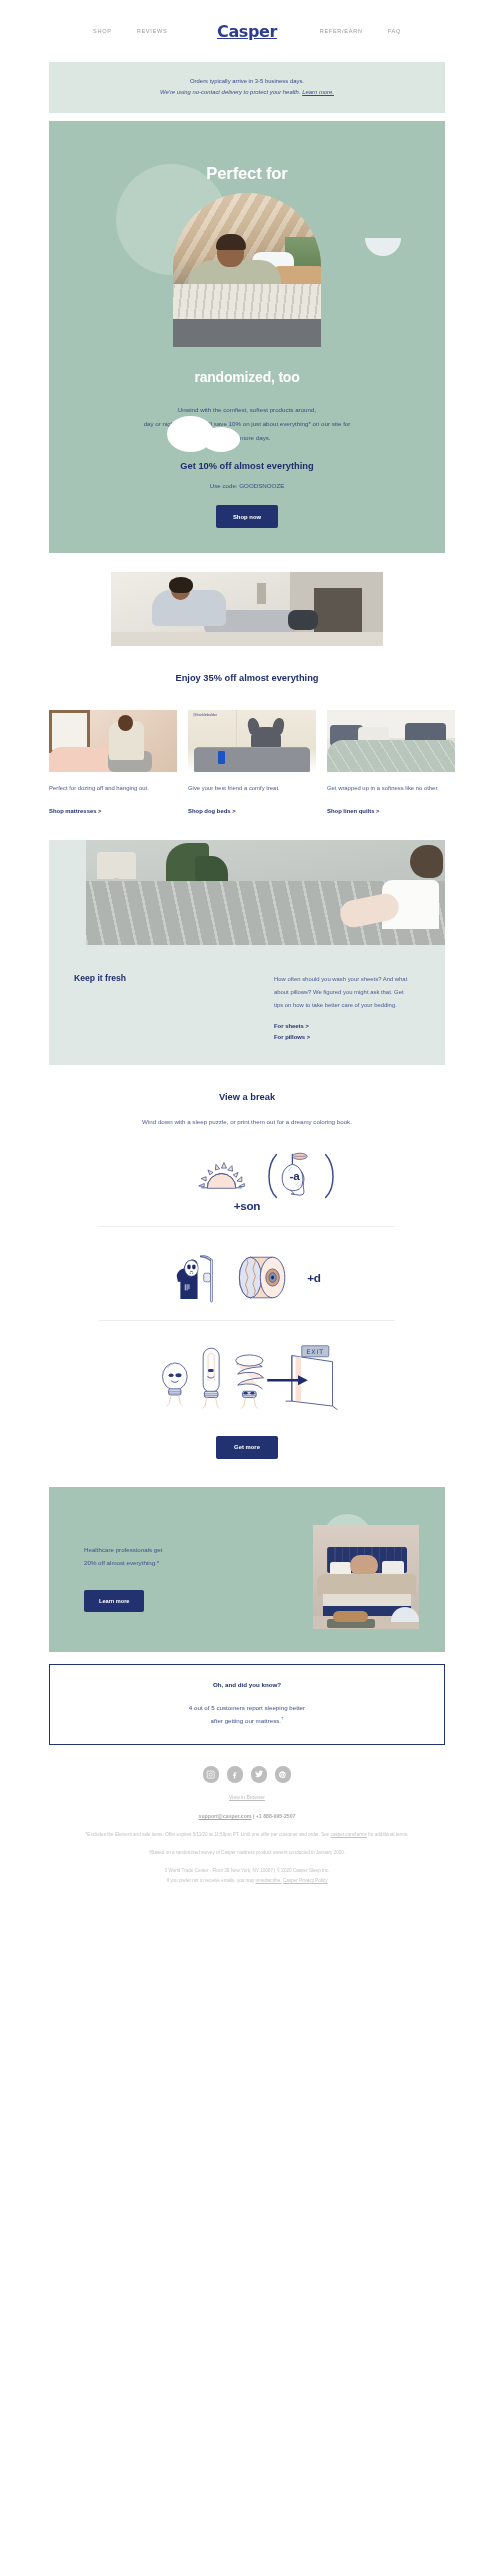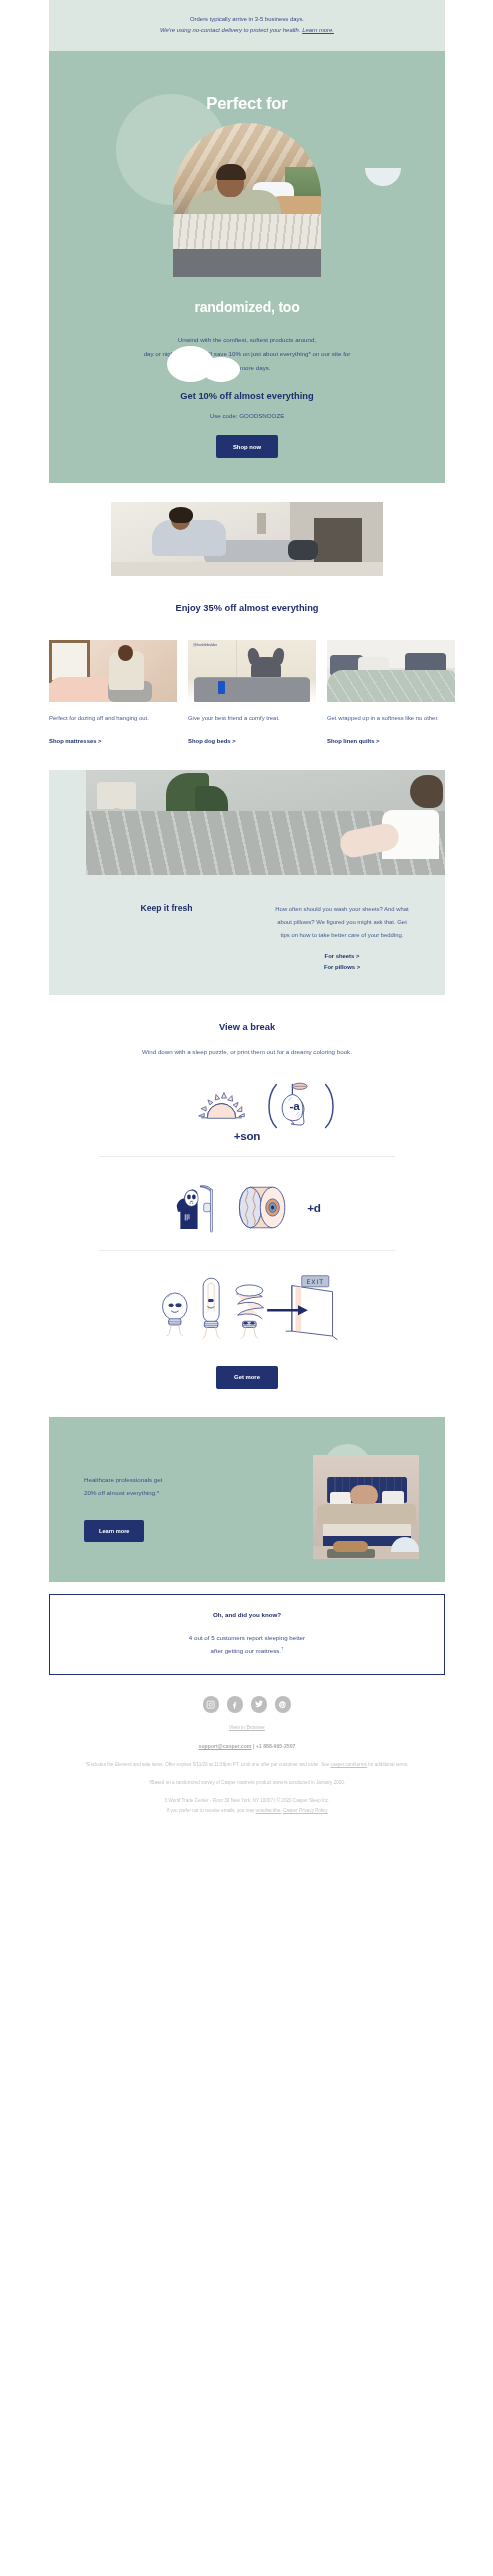--- a/index.html
+++ b/index.html
@@ -48,21 +48,21 @@
     padding: 13.6px 12.3px 15px;
     text-align: center;
   }
   .announce p { font-size: 5.9px; line-height: 1.9; color: #3a4a86; }
   .announce .ital { font-style: italic; }
   .announce a { color: #3a4a86; text-decoration: underline; font-style: italic; }
 
   
   .hero {
     background: #a6c4b5;
-    margin: 0 49px;
+    margin: 8px 49px;
     position: relative;
     overflow: hidden;
     padding-bottom: 25px;
   }
   .hero-blob {
     position: absolute;
     width: 111px; height: 111px;
     border-radius: 50%;
     background: #b9d1c4;
     left: 67px; top: 43px;
@@ -314,21 +314,21 @@
   .f-plant { position: absolute; left: 80px; top: 3.7px; width: 43px; height: 43px; background: #47603f; border-radius: 50% 10% 50% 10%; }
   .f-plant2 { position: absolute; left: 109px; top: 16px; width: 33px; height: 36px; background: #3d5538; border-radius: 10% 50% 10% 50%; }
   .f-lamp { position: absolute; left: 11px; top: 12.3px; width: 39px; height: 27px; background: #e4e1d8; border-radius: 3.7px 3.7px 0 0; }
   .f-lamp-stem { position: absolute; left: 28px; top: 38px; width: 5px; height: 26px; background: #cfccc3; }
   .f-sheet { position: absolute; left: 0; bottom: 0; width: 100%; height: 64px; background: #b6bbb7;
     background-image: repeating-linear-gradient(78deg, rgba(255,255,255,.28) 0 2.5px, rgba(0,0,0,.04) 2.5px 16px); }
   .f-arm { position: absolute; right: 46px; bottom: 21px; width: 59px; height: 27px; background: #f0ded2; border-radius: 15px; transform: rotate(-12deg); }
   .f-shirt { position: absolute; right: 6.2px; bottom: 16px; width: 57px; height: 49px; background: #fbfbfa; border-radius: 10px 6.2px 0 0; }
   .f-hair { position: absolute; right: 2.5px; top: 5px; width: 33px; height: 33px; background: #55483a; border-radius: 50% 40% 30% 50%; }
 
-  .fresh-body { display: flex; padding: 28px 35px 0 25px; gap: 15px; text-align: center; }
+  .fresh-body { display: flex; padding: 28px 35px 0 25px; gap: 15px; }
   .fresh-head { font-size: 8.6px; font-weight: bold; color: #1f2d6e; width: 185px; }
   .fresh-right { flex: 1; }
   .fresh-right p { font-size: 5.9px; line-height: 2.2; color: #4a5a92; }
   .fresh-link {
     display: block;
     font-size: 5.9px;
     font-weight: bold;
     color: #22316f;
     text-decoration: none;
     margin-top: 11px;
@@ -427,20 +427,31 @@
   .contact a { color: #a9a9a9; text-decoration: underline; }
   .legal { margin-top: 11px; font-size: 4.6px; line-height: 2.1; color: #c2c2c2; padding: 0 62px; }
   .legal a { color: #c2c2c2; text-decoration: underline; }
   .legal-block { margin-top: 8.6px; }
 </style>
 </head>
 <body>
 
 <div class="page">
 
+  <div class="nav">
+    <div class="nav-left">
+      <a class="nav-link" href="#">SHOP</a>
+      <a class="nav-link" href="#">REVIEWS</a>
+    </div>
+    <a class="logo" href="#">Casper</a>
+    <div class="nav-right">
+      <a class="nav-link" href="#">REFER/EARN</a>
+      <a class="nav-link" href="#">FAQ</a>
+    </div>
+  </div>
 
   <div class="announce">
     <p>Orders typically arrive in 3-5 business days.</p>
     <p>
       <span class="ital">We're using no-contact delivery to protect your health.</span>
       <a href="#">Learn more.</a>
     </p>
   </div>
 
   <div class="hero">

